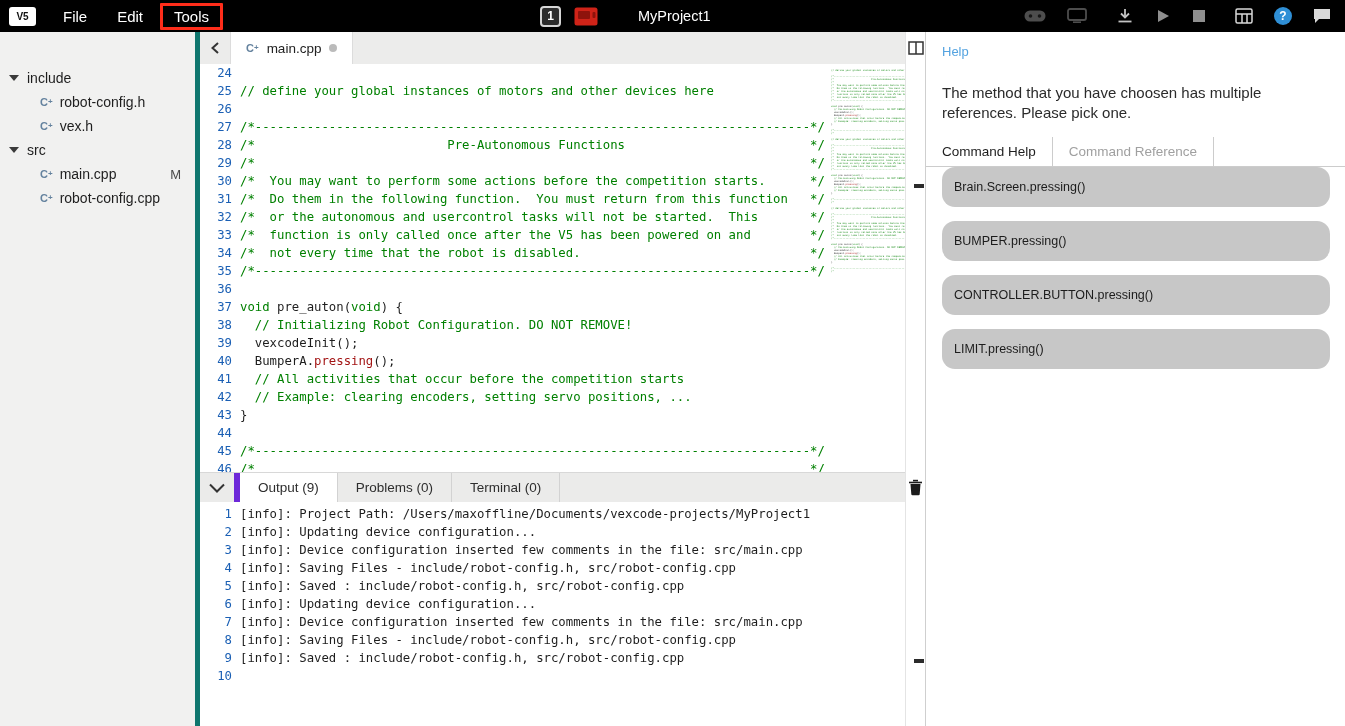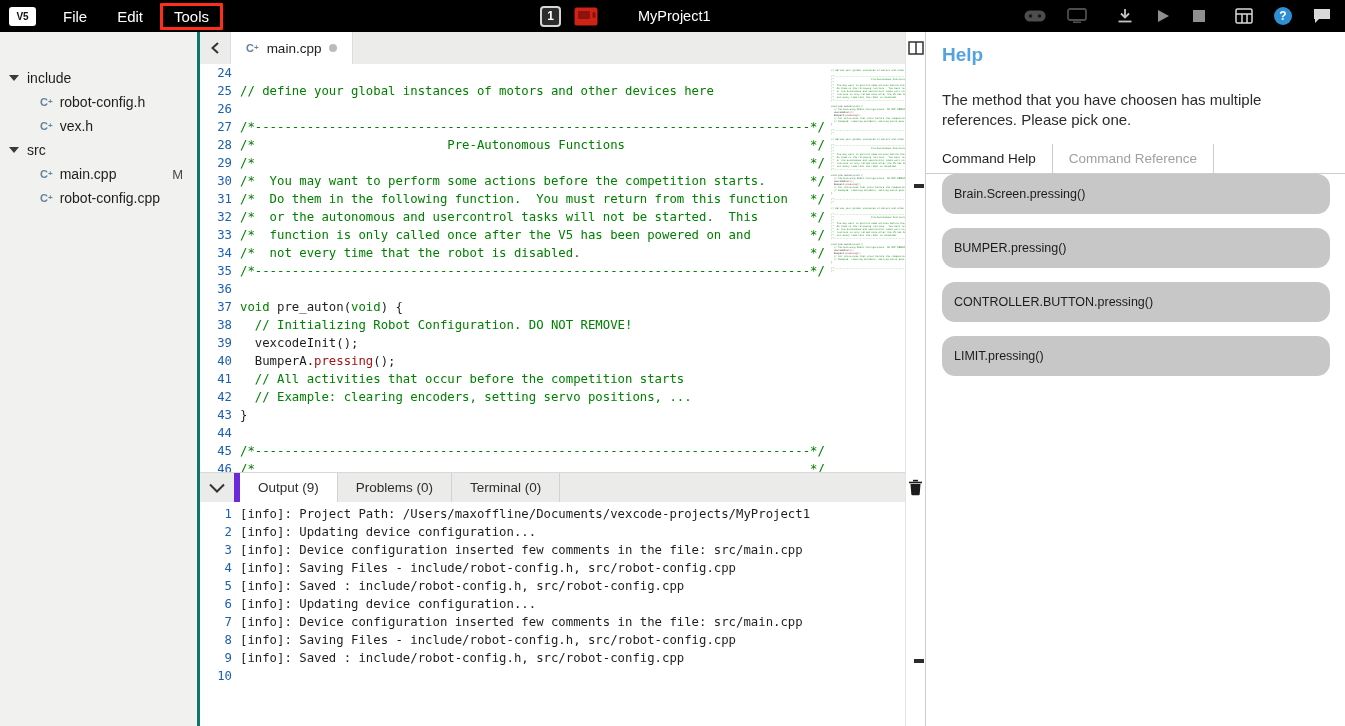--- a/index.html
+++ b/index.html
@@ -21,21 +21,21 @@
   .brain-ic{margin-left:13px;display:flex;align-items:center;}
   .proj-title{margin-left:40px;font-size:14.5px;color:#ffffff;}
   #right-icons{position:absolute;right:14px;top:0;height:32px;display:flex;align-items:center;gap:21px;}
   .tbic{display:flex;align-items:center;justify-content:center;}
   .gap-before{margin-left:8px;}
   .help-badge{width:18px;height:18px;border-radius:50%;background:#2f8fd6;color:#fff;
     font-weight:bold;font-size:12px;display:flex;align-items:center;justify-content:center;}
 
   
   #sidebar{position:absolute;left:0;top:32px;width:200px;bottom:0;background:#f1f1f0;
-    border-right:3px solid #0f766e;padding-top:34px;font-size:14px;color:#1e1e1e;z-index:5;}
+    border-right:5px solid #0f766e;padding-top:34px;font-size:14px;color:#1e1e1e;z-index:5;}
   .tree-folder{display:flex;align-items:center;height:24px;padding-left:9px;gap:8px;}
   .tri{width:0;height:0;border-left:5px solid transparent;border-right:5px solid transparent;
     border-top:6px solid #3a3a3a;}
   .tree-file{display:flex;align-items:center;height:24px;padding-left:40px;gap:7px;}
   .badge{margin-left:auto;padding-right:14px;color:#4a4a4a;font-size:13px;}
   .cpp-icon{font-weight:bold;color:#64829e;font-size:11px;font-style:normal;line-height:1;}
   .cpp-icon i{font-size:8px;font-style:normal;vertical-align:2px;}
 
   
   #editor-col{position:absolute;left:200px;top:32px;width:725px;bottom:0;background:#fff;}
@@ -75,21 +75,21 @@
   #strip{position:absolute;top:0;right:0;bottom:0;width:20px;background:#fff;
     border-left:1px solid #e4e4e4;z-index:10;}
   .split-ic{position:absolute;top:9px;left:2px;}
   .trash-ic{position:absolute;top:447px;left:2px;}
   .mark{position:absolute;right:1px;width:10px;height:4px;background:#2b2b2b;}
   .m1{top:152px}.m2{top:627px}
 
   
   #help{position:absolute;left:925px;top:32px;right:0;bottom:0;background:#fff;
     border-left:1px solid #cfcfcf;}
-  #help-title{color:#54a3e0;font-weight:bold;font-size:19px;padding:12px 16px 8px;}
+  #help-title{color:#54a3e0;font-weight:normal;font-size:13px;padding:12px 16px 8px;}
   #help-tabs{display:flex;border-bottom:1px solid #ccc;height:30px;font-size:13.5px;}
   .htab{display:flex;align-items:center;padding:0 16px;border-right:1px solid #ccc;color:#1e1e1e;background:#fff;}
   .htab.inactive{color:#a0a0a0;}
   #help-msg{font-size:15px;color:#2b2b2b;padding:16px 20px 14px 16px;line-height:20px;}
   #help-options{margin-top:0;}
   .hbtn{display:flex;align-items:center;width:388px;margin:0 16px 14px;height:40px;
     background:#c7c7c7;border:none;border-radius:13px;padding:0 12px;font-size:12.5px;
     color:#1c1c1c;font-family:"Liberation Sans",sans-serif;text-align:left;cursor:pointer;}
 </style>
 </head>

